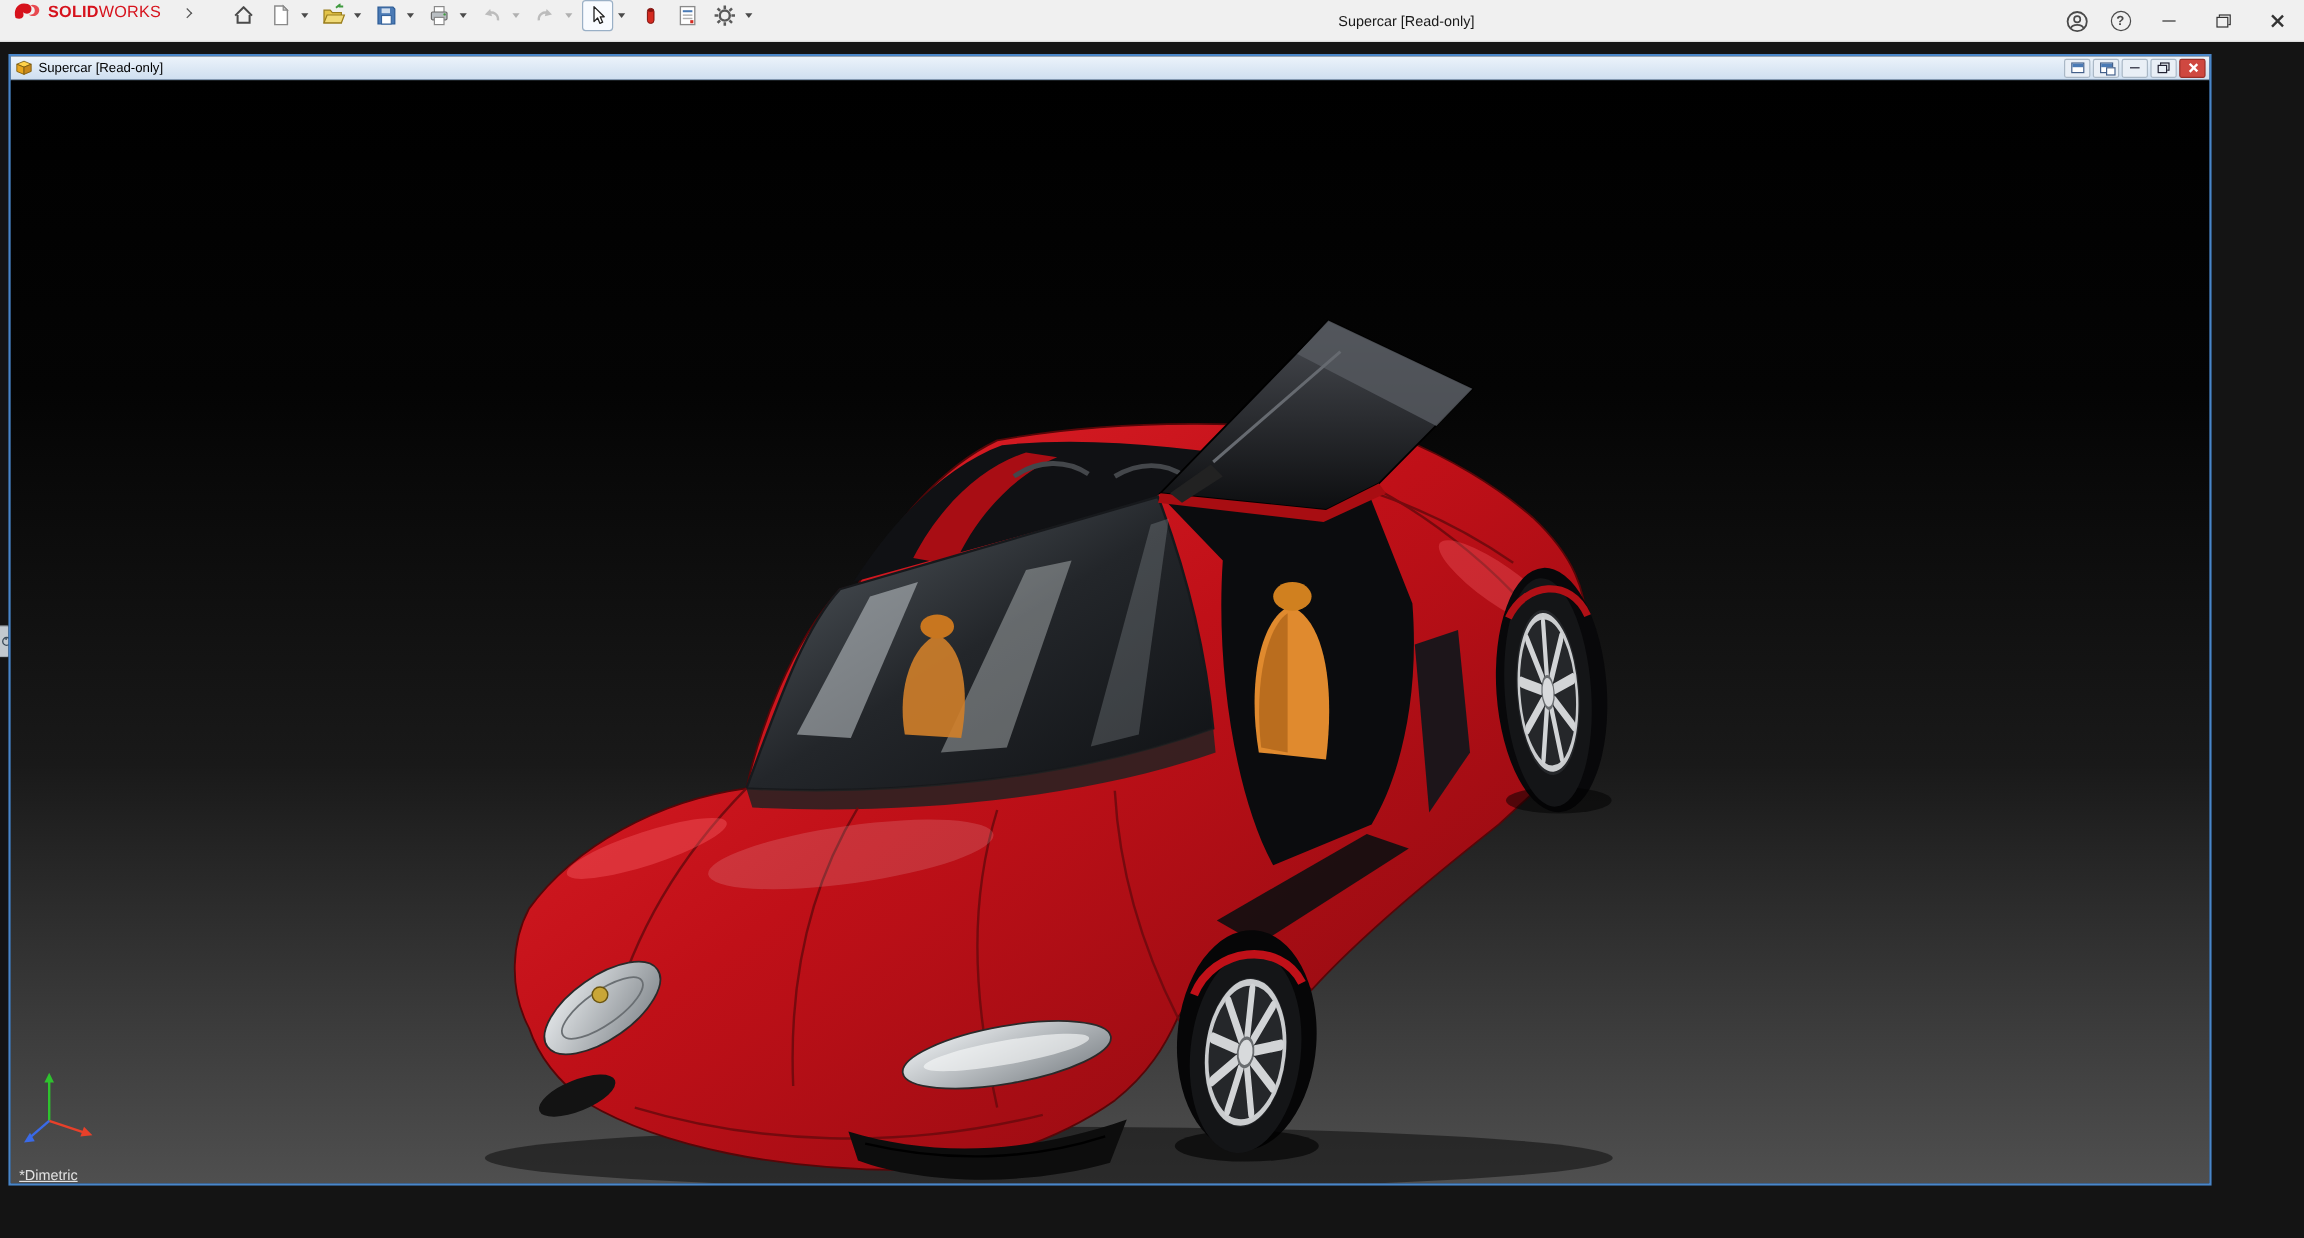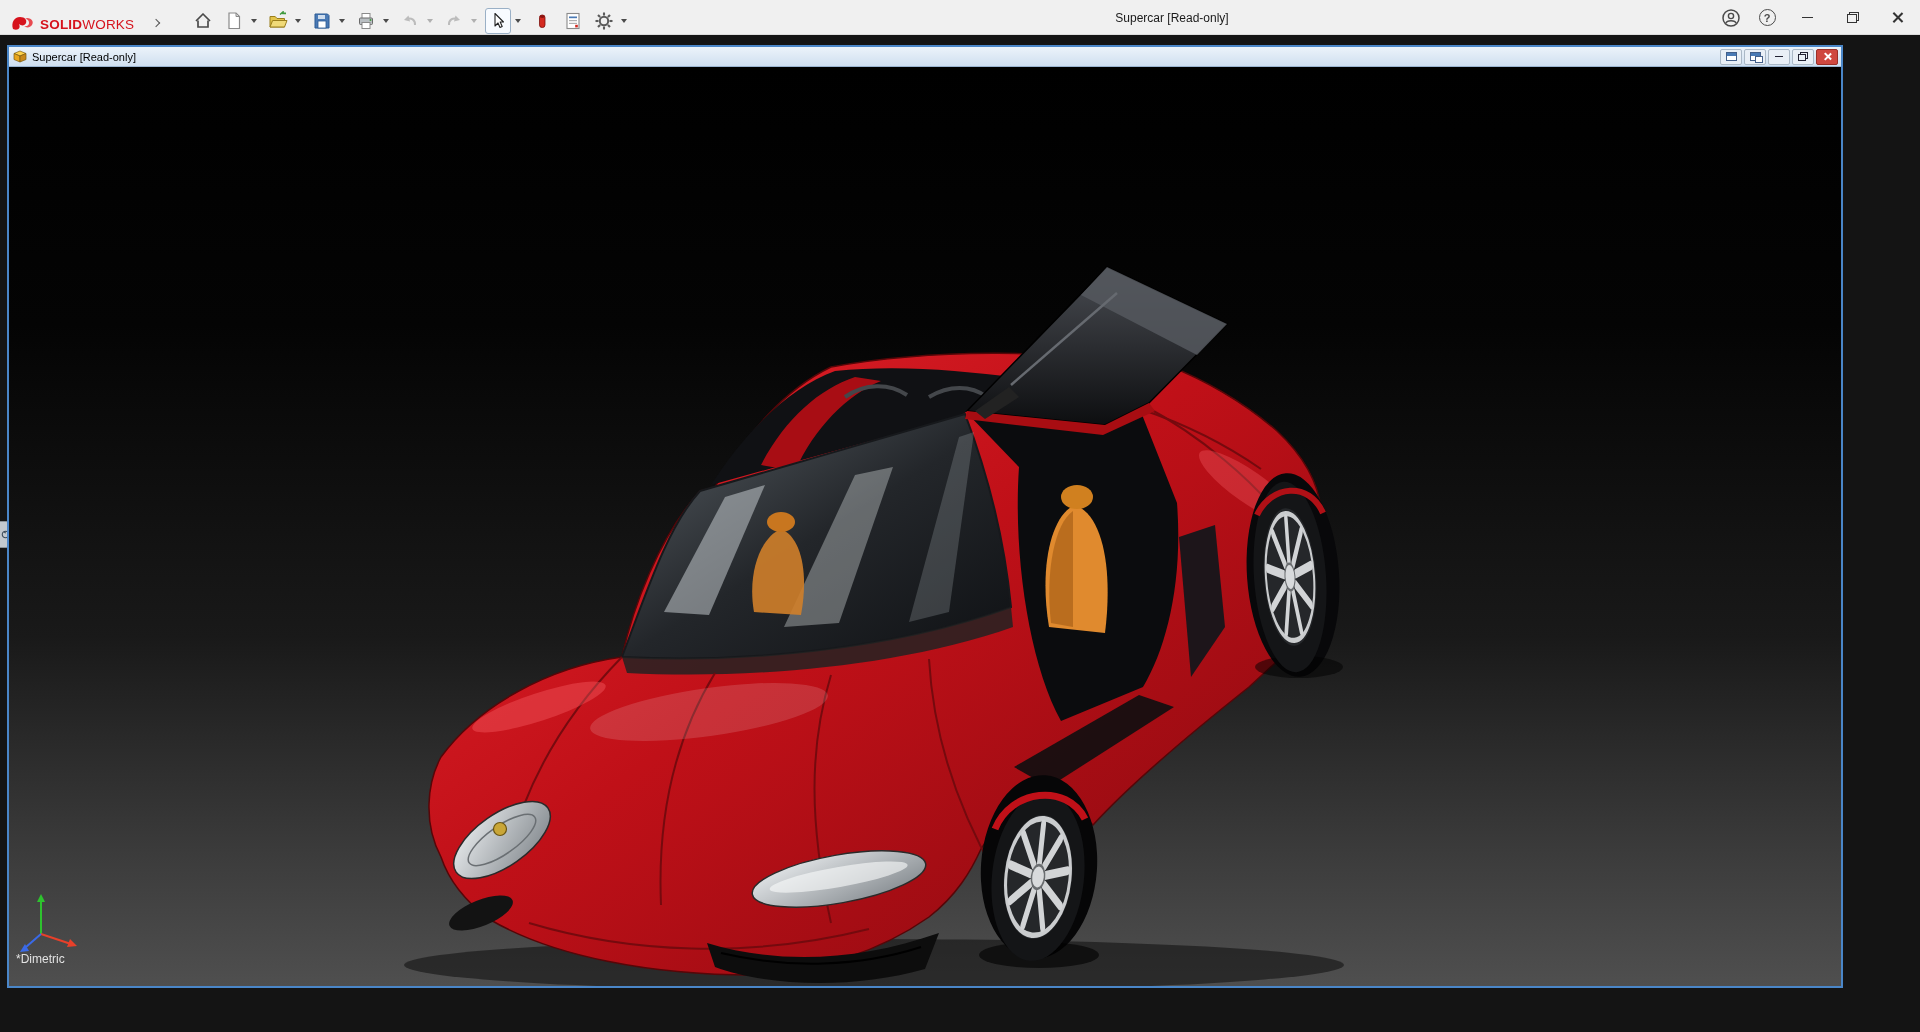--- a/index.html
+++ b/index.html
@@ -1,20 +1,20 @@
 <!DOCTYPE html>
 <html><head>
 <meta charset="utf-8">
 <style>
   html,body{margin:0;padding:0;width:1920px;height:1032px;overflow:hidden;
     font-family:"Liberation Sans",sans-serif;background:#141414;user-select:none;}
   *{box-sizing:border-box;}
 
   
-  .titlebar{position:relative;height:35px;background:#f0f0f0;display:flex;align-items:flex-end;
+  .titlebar{position:relative;height:35px;background:#f0f0f0;display:flex;align-items:flex-start;
     border-bottom:1px solid #dcdcdc;}
   .brand{display:flex;align-items:center;padding-left:10px;gap:4px;}
   .brand .logo-bold{color:#d6121c;font-weight:700;font-size:13.5px;letter-spacing:.2px;}
   .brand .logo-light{color:#d6121c;font-weight:400;font-size:13.5px;letter-spacing:.2px;}
   .menu-expand{margin-left:14px;width:16px;height:22px;border:none;background:transparent;
     display:flex;align-items:center;justify-content:center;padding:0;}
   .chev{width:6px;height:6px;border-right:1.6px solid #555;border-top:1.6px solid #555;
     transform:rotate(45deg);}
   .toolbar{display:flex;align-items:center;margin-left:26px;}
   .tool{display:flex;align-items:center;margin-right:5px;}
@@ -72,21 +72,21 @@
     border:1px solid #223;background:#e9eff6;z-index:1;}
   .cx{position:relative;width:9px;height:9px;}
   .cx::before,.cx::after{content:"";position:absolute;left:4px;top:0;width:1.5px;height:9px;background:#fff;}
   .cx::before{transform:rotate(45deg);} .cx::after{transform:rotate(-45deg);}
 
   
   .viewport{position:relative;flex:1;overflow:hidden;
     background:linear-gradient(180deg,#000 0%,#040404 28%,#191919 62%,#3c3c3c 86%,#4f4f4f 100%);}
   .car-svg{position:absolute;left:0;top:0;width:100%;height:100%;}
   .triad{position:absolute;left:8px;bottom:24px;}
-  .view-label{position:absolute;left:7px;bottom:20px;font-size:12px;color:#e2e2e2;}
+  .view-label{position:absolute;left:7px;bottom:0;font-size:12px;color:#e2e2e2;text-decoration:underline;}
 </style>
 </head>
 <body>
 
 <header class="titlebar">
   <div class="brand">
     <svg width="26" height="20" viewBox="0 0 26 20">
       <path d="M3 15 C1 9 4 3 10 3 C15 3 17 6 16 9 C15 12 11 12 9 10 C11 14 8 17 3 15 Z" fill="#d6121c"></path>
       <path d="M17 4 C22 4 24 8 22 11 C20 14 16 14 14 12 C17 13 19 11 19 9 C19 7 18 5 15 5 Z" fill="#e84a50"></path>
     </svg>

